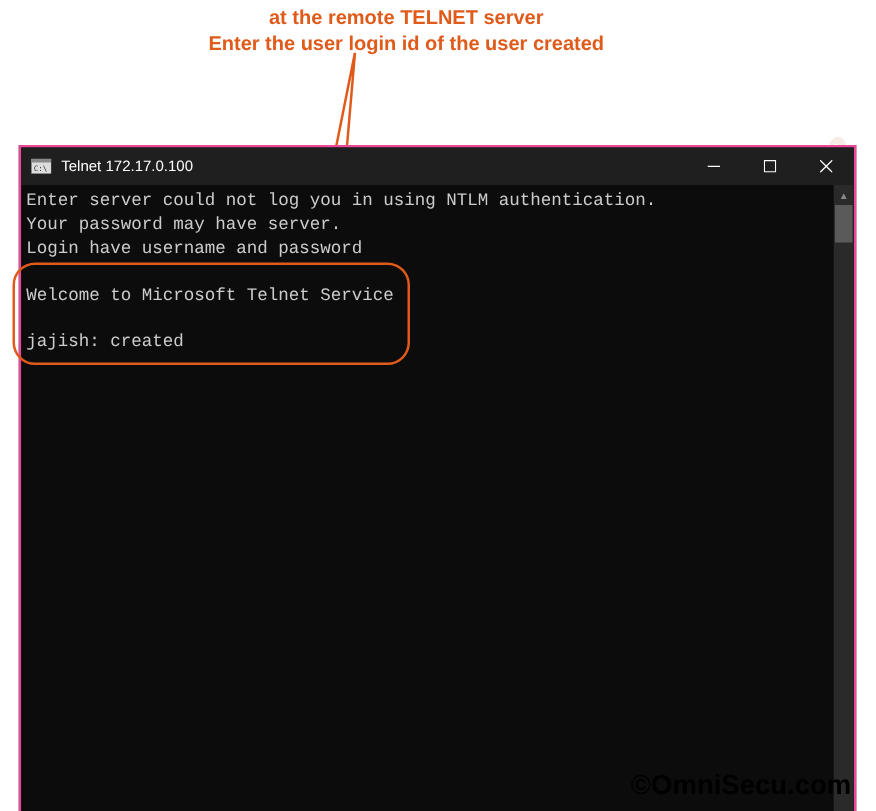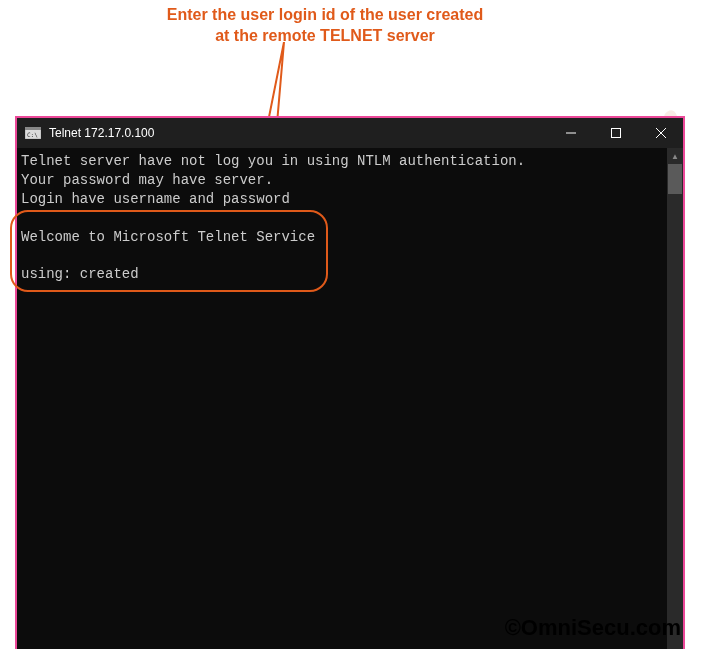--- a/index.html
+++ b/index.html
@@ -147,22 +147,22 @@
       font-size: 22px;
       font-weight: bold;
       color: #000;
       text-align: right;
     }
   </style>
 </head>
 <body>
 
 <div class="annotation">
+  <div>at the remote TELNET server</div>
   <div>Enter the user login id of the user created</div>
-  <div>at the remote TELNET server</div>
 </div>
 
 <svg class="pointer-line" viewBox="0 0 100 180">
   <path d="M 40 0 L 5 175 L 25 175 L 40 0 Z" fill="none" stroke="#e05a1a" stroke-width="2"></path>
 </svg>
 
 <div class="watermark wm1">OmniSecu.com</div>
 <div class="watermark wm2">OmniSecu.com</div>
 <div class="watermark wm3">OmniSecu.com</div>
 <div class="watermark wm4">OmniSecu.com</div>
@@ -190,27 +190,27 @@
       </div>
       <div class="win-btn close">
         <svg width="10" height="10" viewBox="0 0 10 10">
             <line x1="0" y1="0" x2="10" y2="10" stroke="#fff" stroke-width="1"></line>
             <line x1="10" y1="0" x2="0" y2="10" stroke="#fff" stroke-width="1"></line>
           </svg>
       </div>
     </div>
   </div>
   <div class="terminal-body">
-    <div class="terminal-content"><span>Telnet server have not log you in using NTLM authentication.</span>
+    <div class="terminal-content"><span>Enter server could not log you in using NTLM authentication.</span>
 <span>Your password may have server.</span>
 <span>Login have username and password</span>
 <span></span>
 <span>Welcome to Microsoft Telnet Service</span>
 <span></span>
-<span>using: </span><span>created</span></div>
+<span>jajish: </span><span>created</span></div>
     <div class="scrollbar">
       <div class="scroll-arrow up">▲</div>
       <div class="scroll-thumb"></div>
       <div class="scroll-arrow down">▼</div>
     </div>
   </div>
 </div>
 
 <div class="highlight-box"></div>
 

